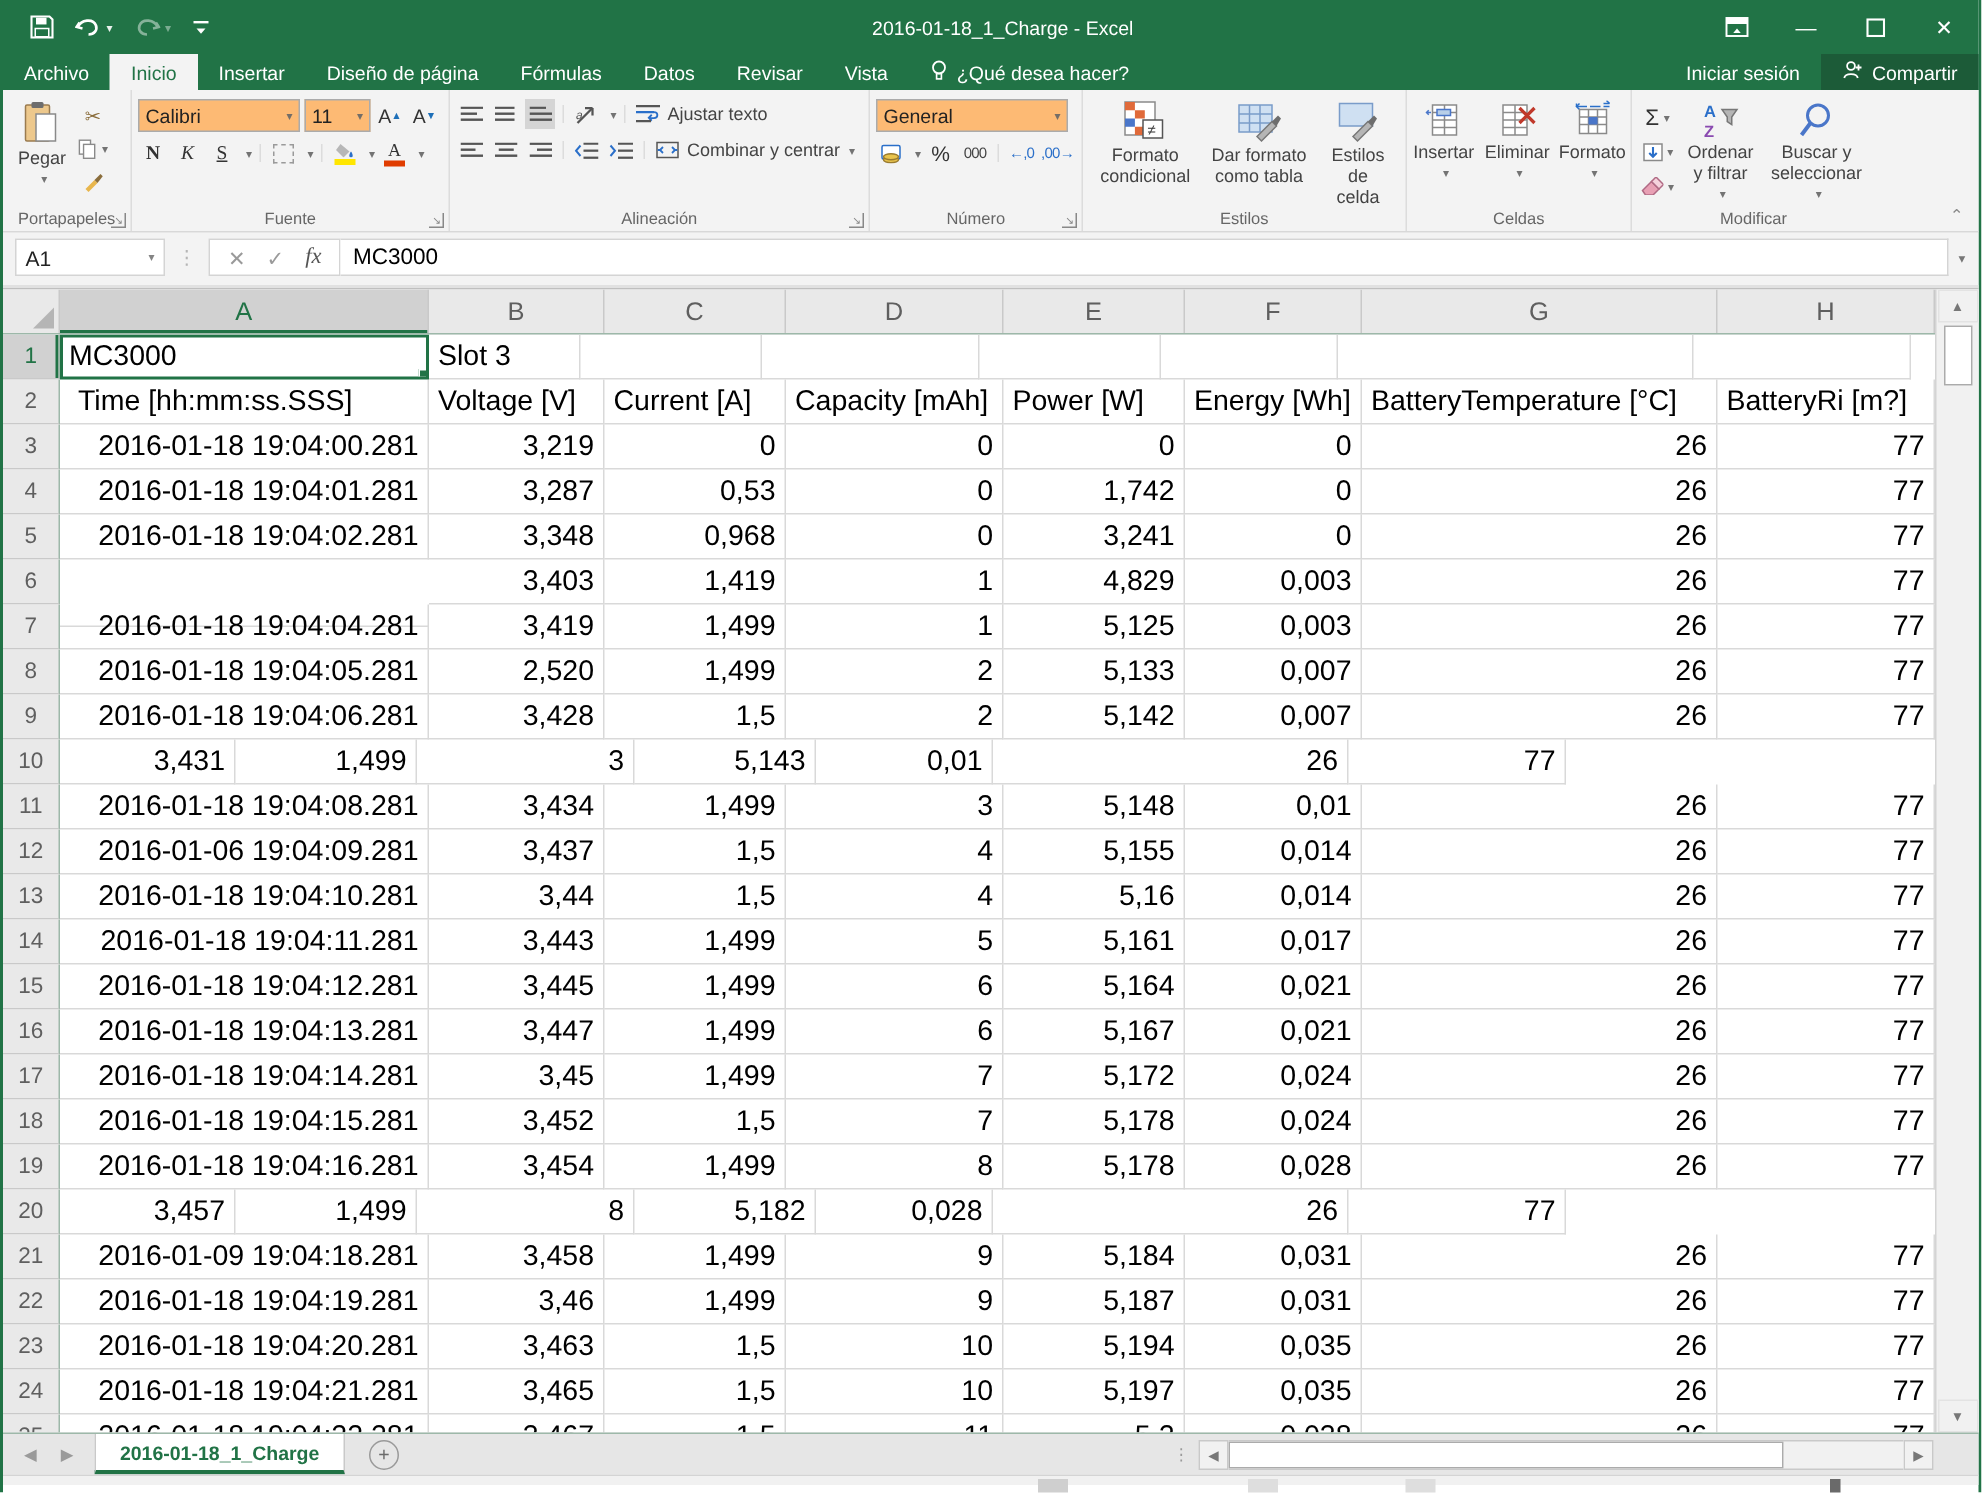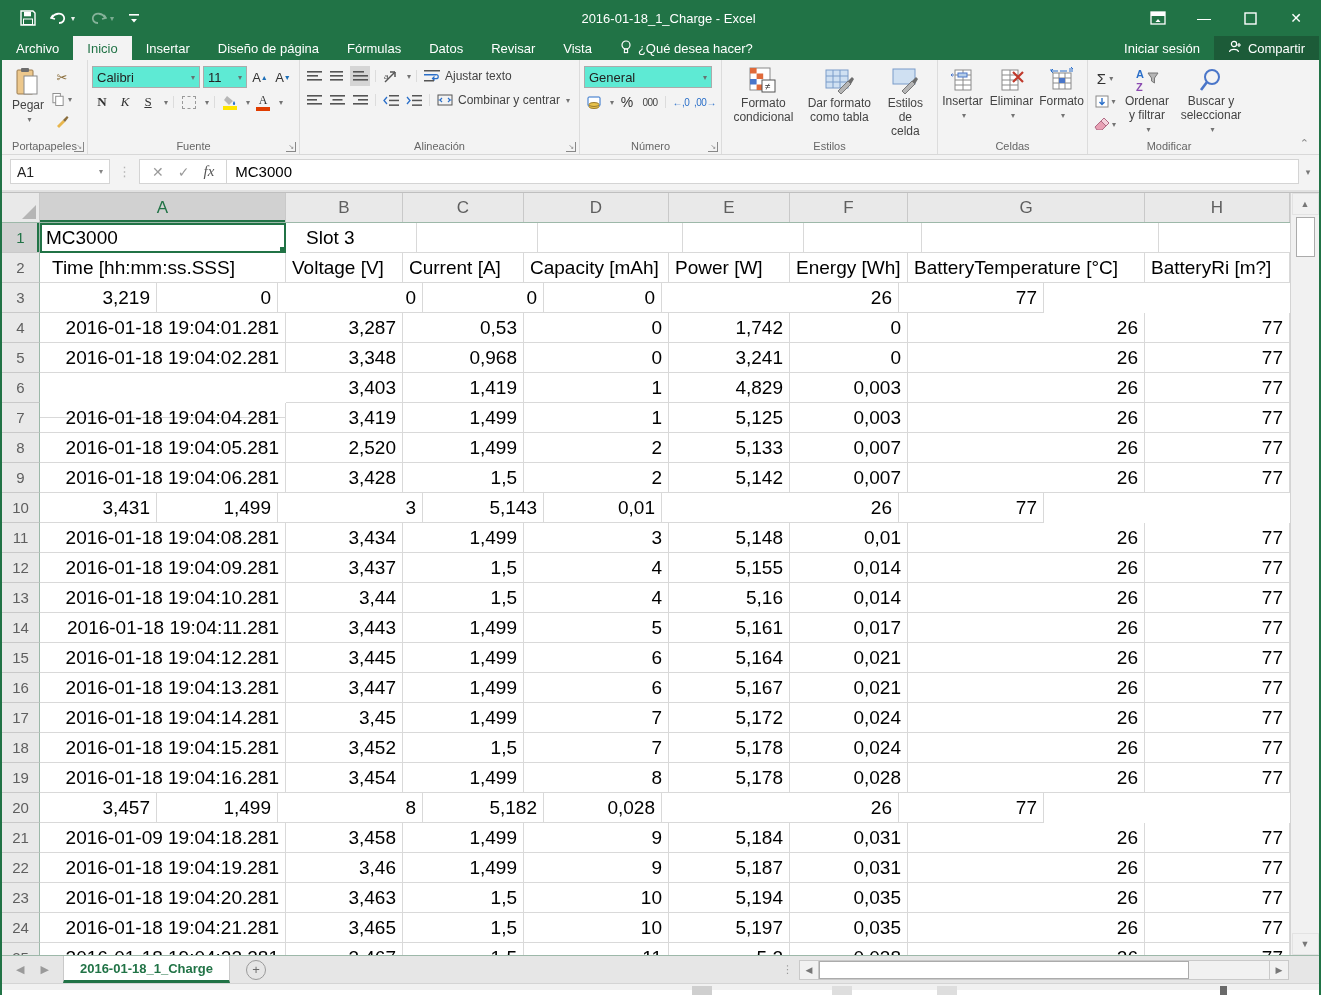--- a/index.html
+++ b/index.html
@@ -33,21 +33,21 @@
             border-bottom:1px solid #d8d8d8; position:relative; font-size:12px; color:#444; }
   .rgroup { position:relative; border-right:1px solid #dcdcdc; padding:4px 4px 16px 4px; display:flex; align-items:flex-start; }
   .glabel { position:absolute; bottom:2px; left:0; right:0; text-align:center; font-size:11px; color:#666; }
   .launcher { position:absolute; bottom:2px; right:3px; width:10px; height:10px; border-left:1px solid #888; border-top:1px solid #888; transform:rotate(180deg); }
   .launcher::after { content:"↘"; position:absolute; font-size:7px; color:#888; left:1px; top:0; transform:rotate(180deg); }
   .bigbtn { display:flex; flex-direction:column; align-items:center; justify-content:flex-start; gap:2px; padding:3px 6px; text-align:center; line-height:1.15; }
   .bigbtn .blabel { font-size:12px; color:#444; }
   .clip-col { display:flex; flex-direction:column; gap:4px; padding:4px 2px; }
   .smallicon { width:20px; height:18px; display:flex; align-items:center; justify-content:center; font-size:13px; color:#8a6d3b; }
   .frow { display:flex; align-items:center; gap:3px; margin:2px 0; }
-  .combo { background:#5eead4; border:1px solid #ababab; display:flex; align-items:center; justify-content:space-between; font-size:13px; color:#222; padding:1px 4px; height:22px; }
+  .combo { background:#fdba74; border:1px solid #ababab; display:flex; align-items:center; justify-content:space-between; font-size:13px; color:#222; padding:1px 4px; height:22px; }
   .combo .caret { color:#666; }
   .fbtn { min-width:20px; height:20px; display:flex; align-items:center; justify-content:center; font-size:13px; color:#333; }
   .bold-n { font-weight:bold; font-family:"Liberation Serif", serif; }
   .ital-k { font-style:italic; font-family:"Liberation Serif", serif; }
   .und-s { text-decoration:underline; font-family:"Liberation Serif", serif; }
   .colorbar { display:flex; flex-direction:column; align-items:center; line-height:1; }
   .colorbar .bar { width:14px; height:4px; margin-top:1px; }
   .borderbox { width:14px; height:13px; border:1px dashed #9a9a9a; }
   .alicon { display:block; }
   .vertdiv { width:1px; background:#dcdcdc; margin:4px 2px; align-self:stretch; }
@@ -523,41 +523,42 @@
           <div class="colhdr" style="width: 145px;">D</div>
           <div class="colhdr" style="width: 121px;">E</div>
           <div class="colhdr" style="width: 118px;">F</div>
           <div class="colhdr" style="width: 237px;">G</div>
           <div class="colhdr" style="width: 145px;">H</div>
         </div>
       <div id="grid-rows">
           <div class="grow">
             <div class="rowhdr sel">1</div>
             <div class="gcell selcell" style="width: 246px;">MC3000</div>
-            <div class="gcell" style="width: 117px; margin-left: 14px;">Slot 3</div>
+            <div class="gcell" style="width: 101px;">Slot 3</div>
             <div class="gcell" style="width: 121px;"></div>
             <div class="gcell" style="width: 145px;"></div>
             <div class="gcell" style="width: 121px;"></div>
             <div class="gcell" style="width: 118px;"></div>
             <div class="gcell" style="width: 237px;"></div>
             <div class="gcell" style="width: 145px;"></div>
           </div>
           <div class="grow">
             <div class="rowhdr">2</div>
             <div class="gcell" style="width: 246px; padding-left: 12px;">Time [hh:mm:ss.SSS]</div>
             <div class="gcell" style="width: 117px;">Voltage [V]</div>
             <div class="gcell" style="width: 121px;">Current [A]</div>
             <div class="gcell" style="width: 145px;">Capacity [mAh]</div>
             <div class="gcell" style="width: 121px;">Power [W]</div>
             <div class="gcell" style="width: 118px;">Energy [Wh]</div>
             <div class="gcell" style="width: 237px;">BatteryTemperature [°C]</div>
             <div class="gcell" style="width: 145px;">BatteryRi [m?]</div>
           </div>
           <div class="grow">
             <div class="rowhdr">3</div>
+            <div class="gcell num" style="width: 246px;">2016-01-18 19:04:00.281</div>
             <div class="gcell num" style="width: 117px;">3,219</div>
             <div class="gcell num" style="width: 121px;">0</div>
             <div class="gcell num" style="width: 145px;">0</div>
             <div class="gcell num" style="width: 121px;">0</div>
             <div class="gcell num" style="width: 118px;">0</div>
             <div class="gcell num" style="width: 237px;">26</div>
             <div class="gcell num" style="width: 145px;">77</div>
           </div>
           <div class="grow">
             <div class="rowhdr">4</div>
@@ -641,21 +642,21 @@
             <div class="gcell num" style="width: 117px;">3,434</div>
             <div class="gcell num" style="width: 121px;">1,499</div>
             <div class="gcell num" style="width: 145px;">3</div>
             <div class="gcell num" style="width: 121px;">5,148</div>
             <div class="gcell num" style="width: 118px;">0,01</div>
             <div class="gcell num" style="width: 237px;">26</div>
             <div class="gcell num" style="width: 145px;">77</div>
           </div>
           <div class="grow">
             <div class="rowhdr">12</div>
-            <div class="gcell num" style="width: 246px;">2016-01-18 19:04:09.281</div>
+            <div class="gcell num" style="width: 246px;">2016-01-06 19:04:09.281</div>
             <div class="gcell num" style="width: 117px;">3,437</div>
             <div class="gcell num" style="width: 121px;">1,5</div>
             <div class="gcell num" style="width: 145px;">4</div>
             <div class="gcell num" style="width: 121px;">5,155</div>
             <div class="gcell num" style="width: 118px;">0,014</div>
             <div class="gcell num" style="width: 237px;">26</div>
             <div class="gcell num" style="width: 145px;">77</div>
           </div>
           <div class="grow">
             <div class="rowhdr">13</div>

